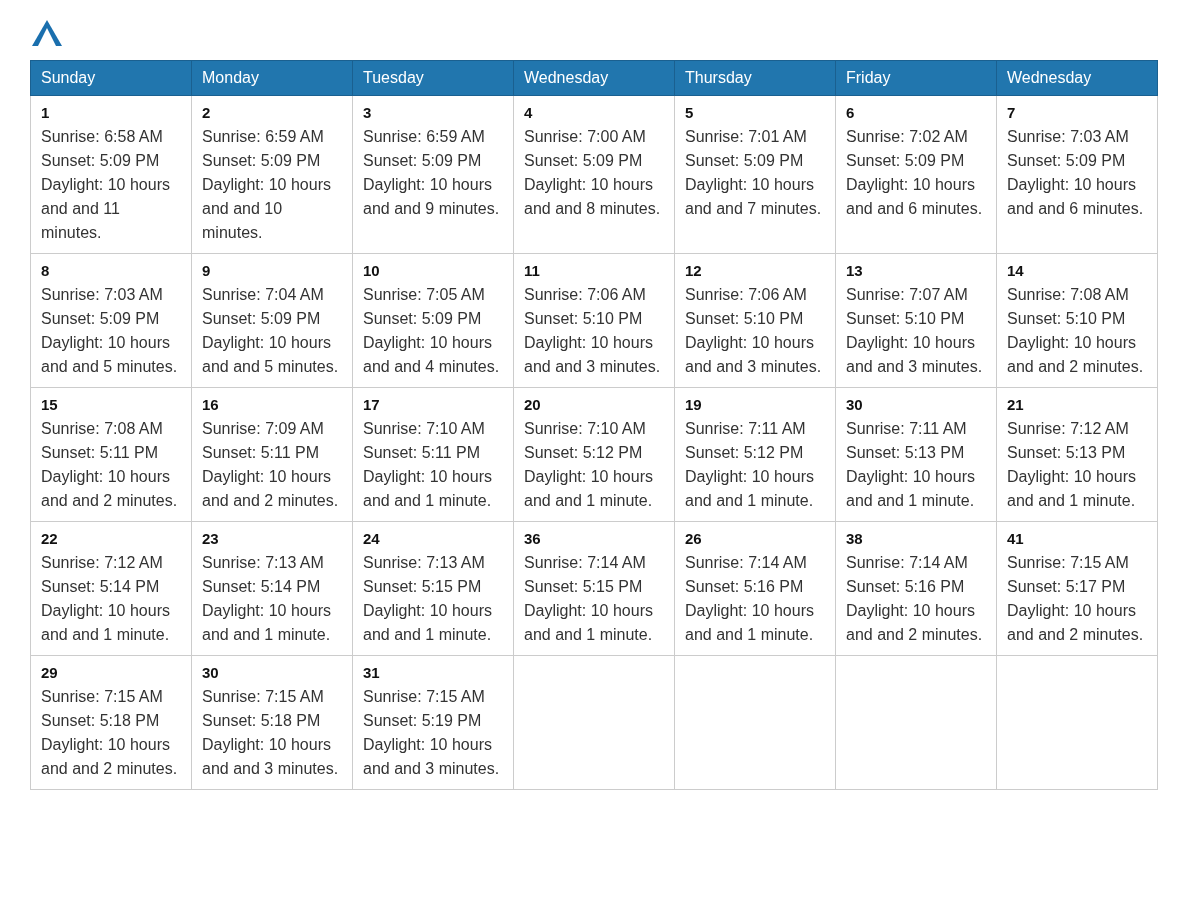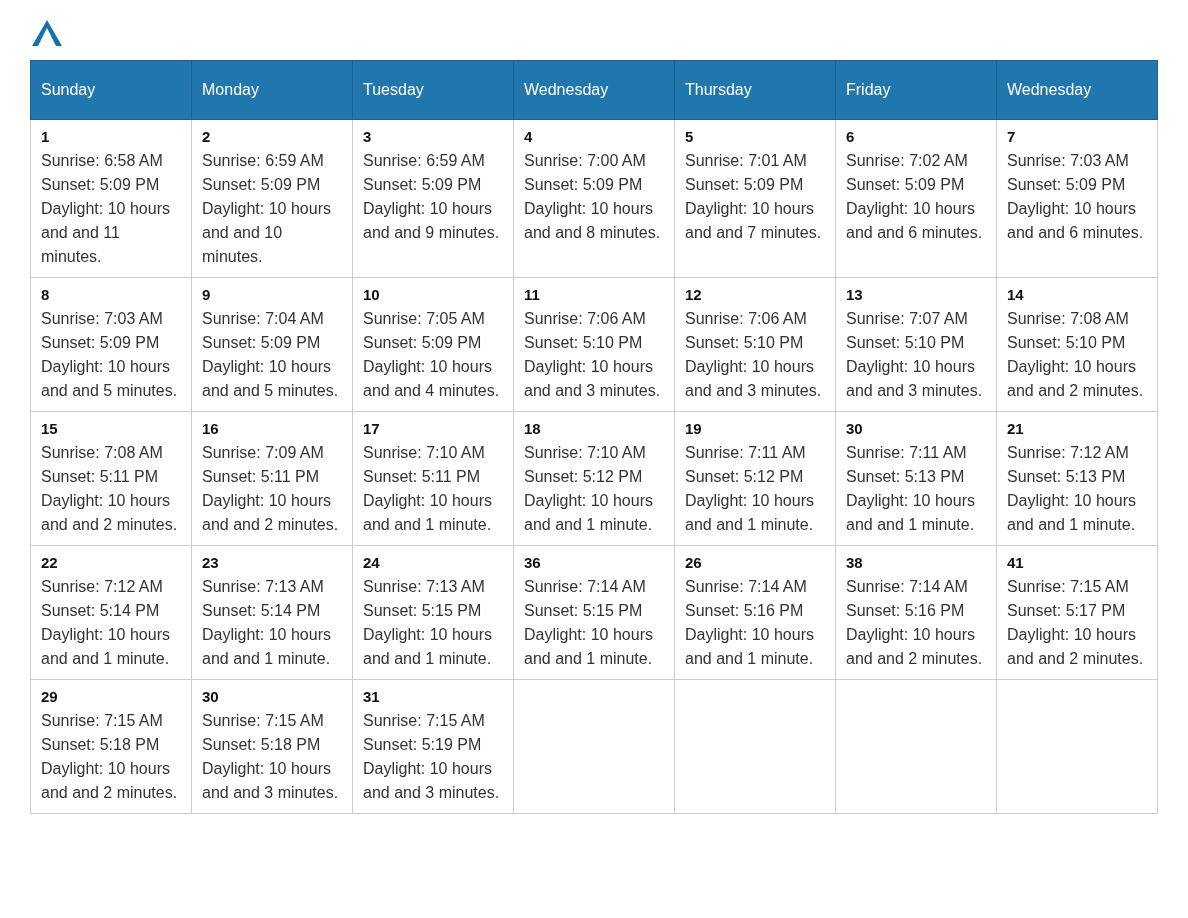--- a/index.html
+++ b/index.html
@@ -43,21 +43,21 @@
     .calendar-table {
       width: 100%;
       border-collapse: collapse;
       border: 1px solid #aaa;
     }
     .calendar-table th {
       background-color: #2176ae;
       color: #fff;
       font-size: 16px;
       font-weight: normal;
-      padding: 20px 10px;
+      padding: 8px 10px;
       text-align: left;
       border: 1px solid #1a6090;
     }
     .calendar-table td {
       vertical-align: top;
       padding: 8px 10px;
       border: 1px solid #ccc;
       font-size: 13px;
       color: #333;
       min-height: 100px;
@@ -188,21 +188,21 @@
       </td>
         <td>
         <span class="day-number">16</span>
         <span class="day-info">Sunrise: 7:09 AM<br>Sunset: 5:11 PM<br>Daylight: 10 hours<br>and and 2 minutes.</span>
       </td>
         <td>
         <span class="day-number">17</span>
         <span class="day-info">Sunrise: 7:10 AM<br>Sunset: 5:11 PM<br>Daylight: 10 hours<br>and and 1 minute.</span>
       </td>
         <td>
-        <span class="day-number">18</span>
+        <span class="day-number">20</span>
         <span class="day-info">Sunrise: 7:10 AM<br>Sunset: 5:12 PM<br>Daylight: 10 hours<br>and and 1 minute.</span>
       </td>
         <td>
         <span class="day-number">19</span>
         <span class="day-info">Sunrise: 7:11 AM<br>Sunset: 5:12 PM<br>Daylight: 10 hours<br>and and 1 minute.</span>
       </td>
         <td>
         <span class="day-number">30</span>
         <span class="day-info">Sunrise: 7:11 AM<br>Sunset: 5:13 PM<br>Daylight: 10 hours<br>and and 1 minute.</span>
       </td>

